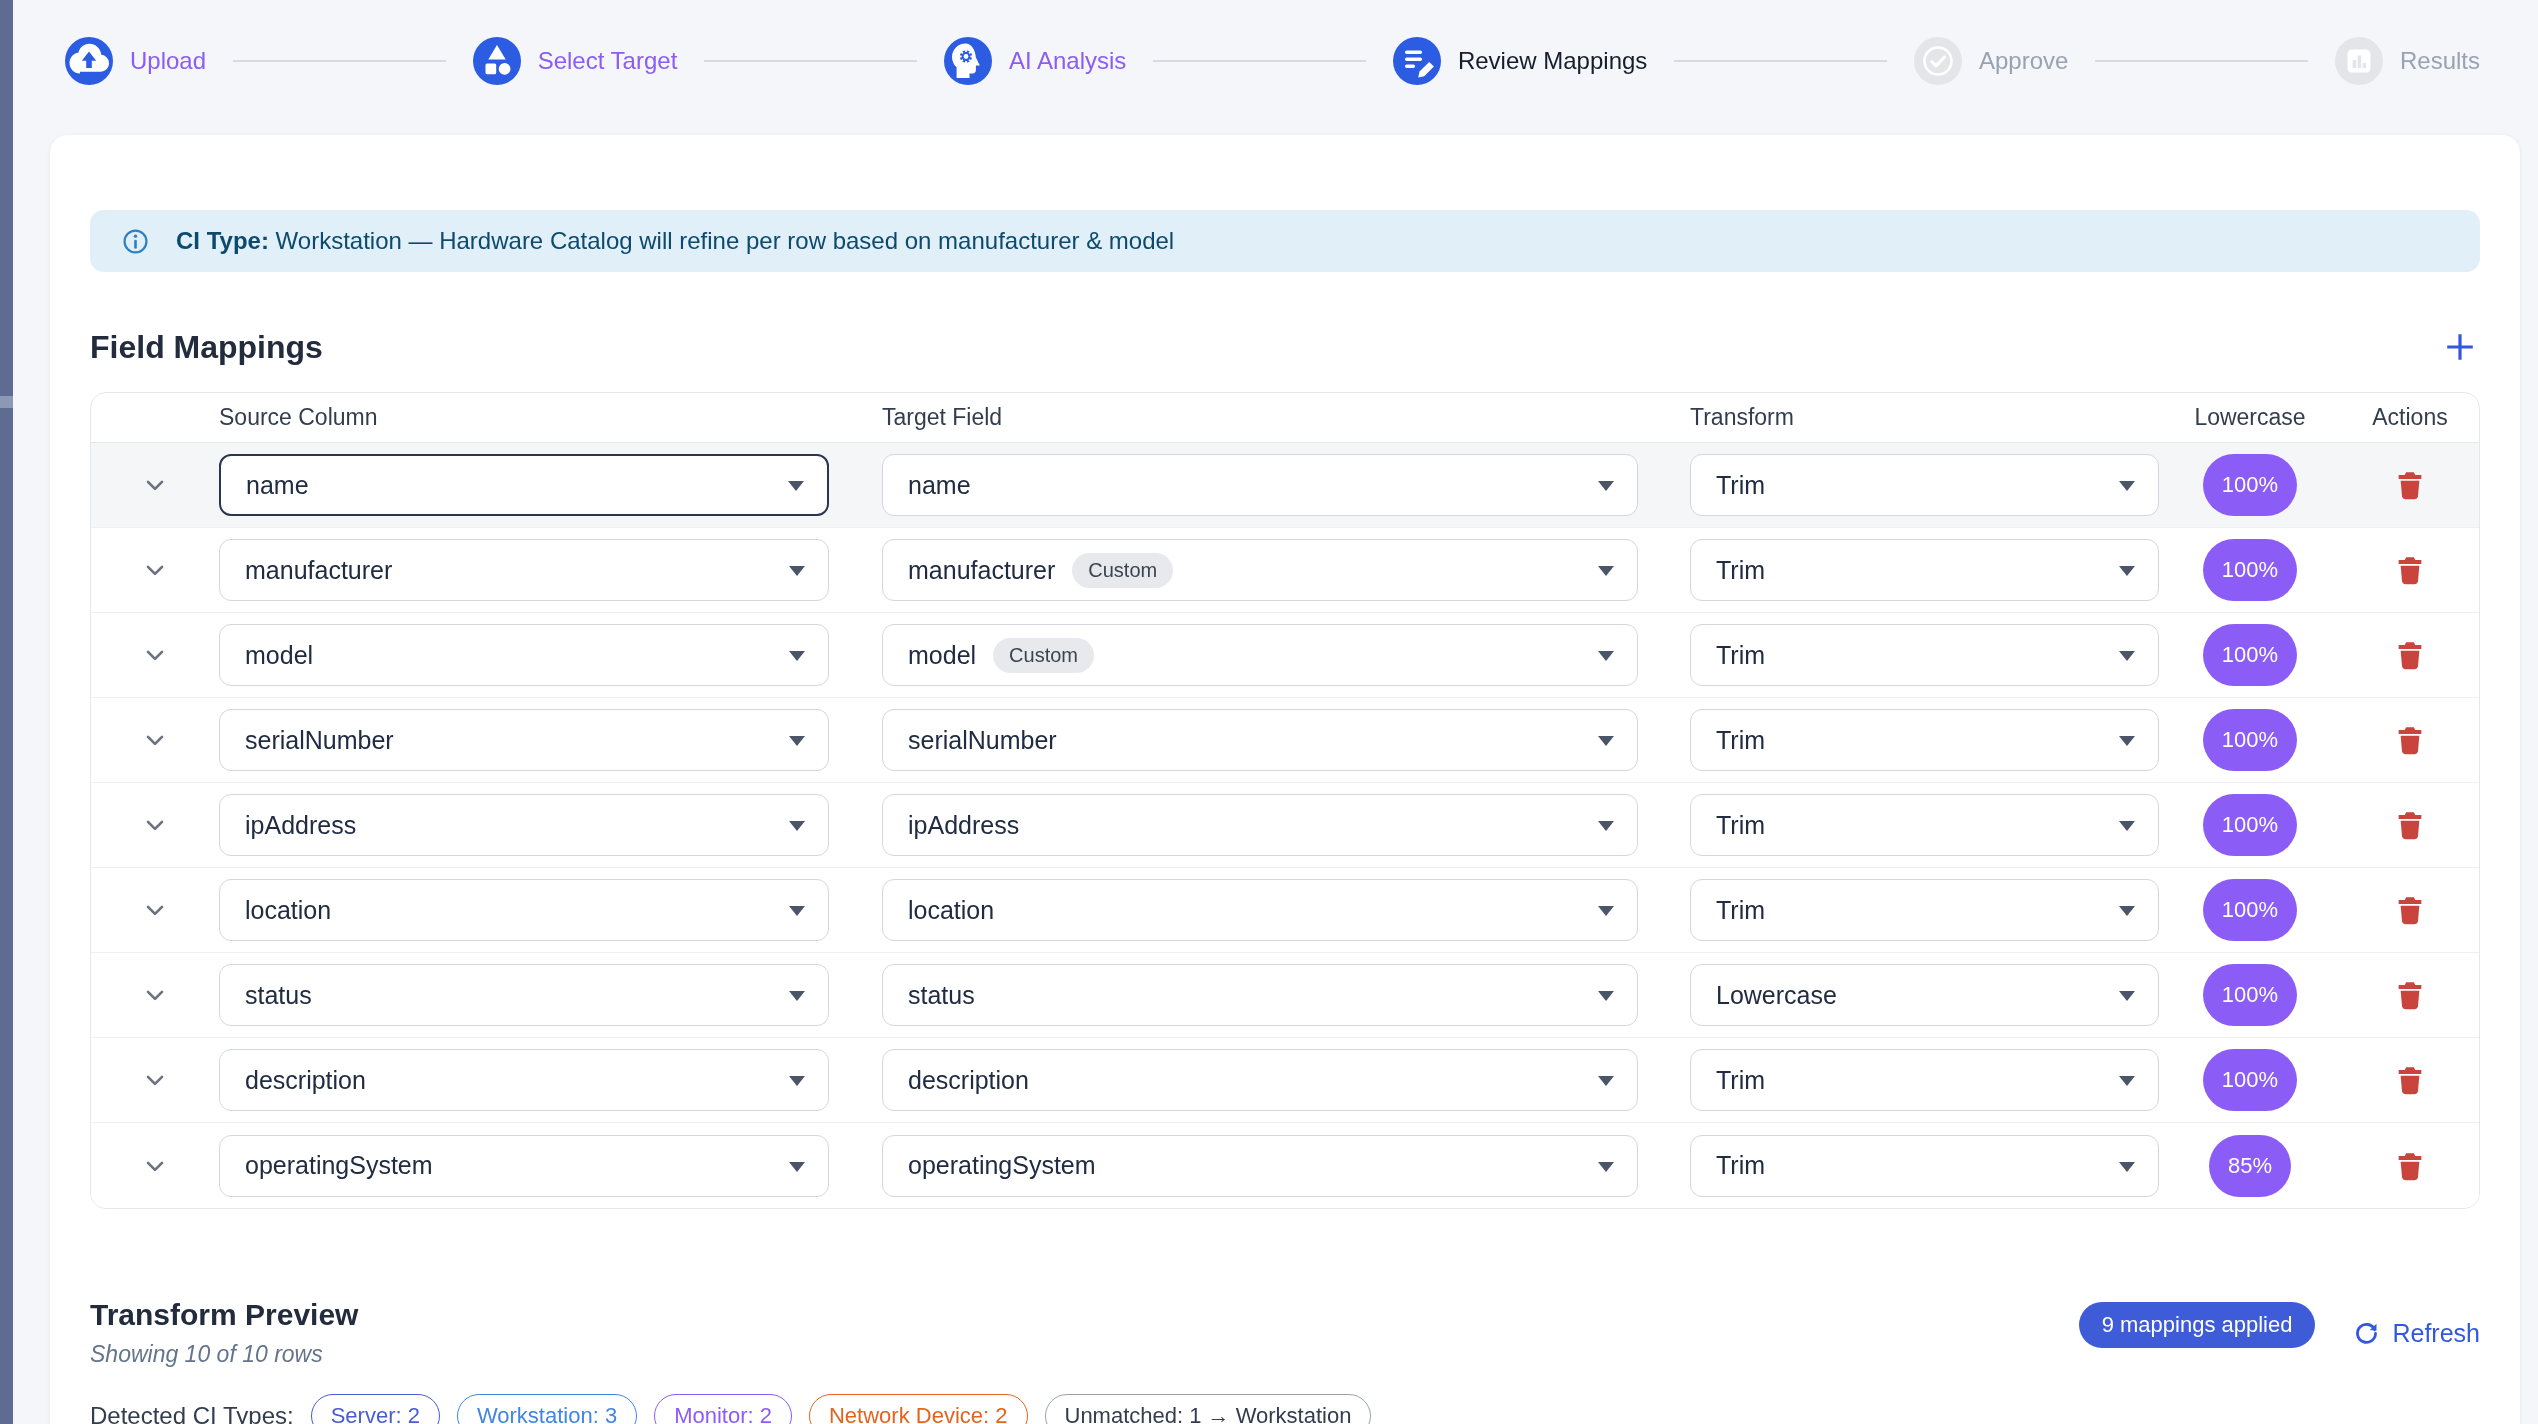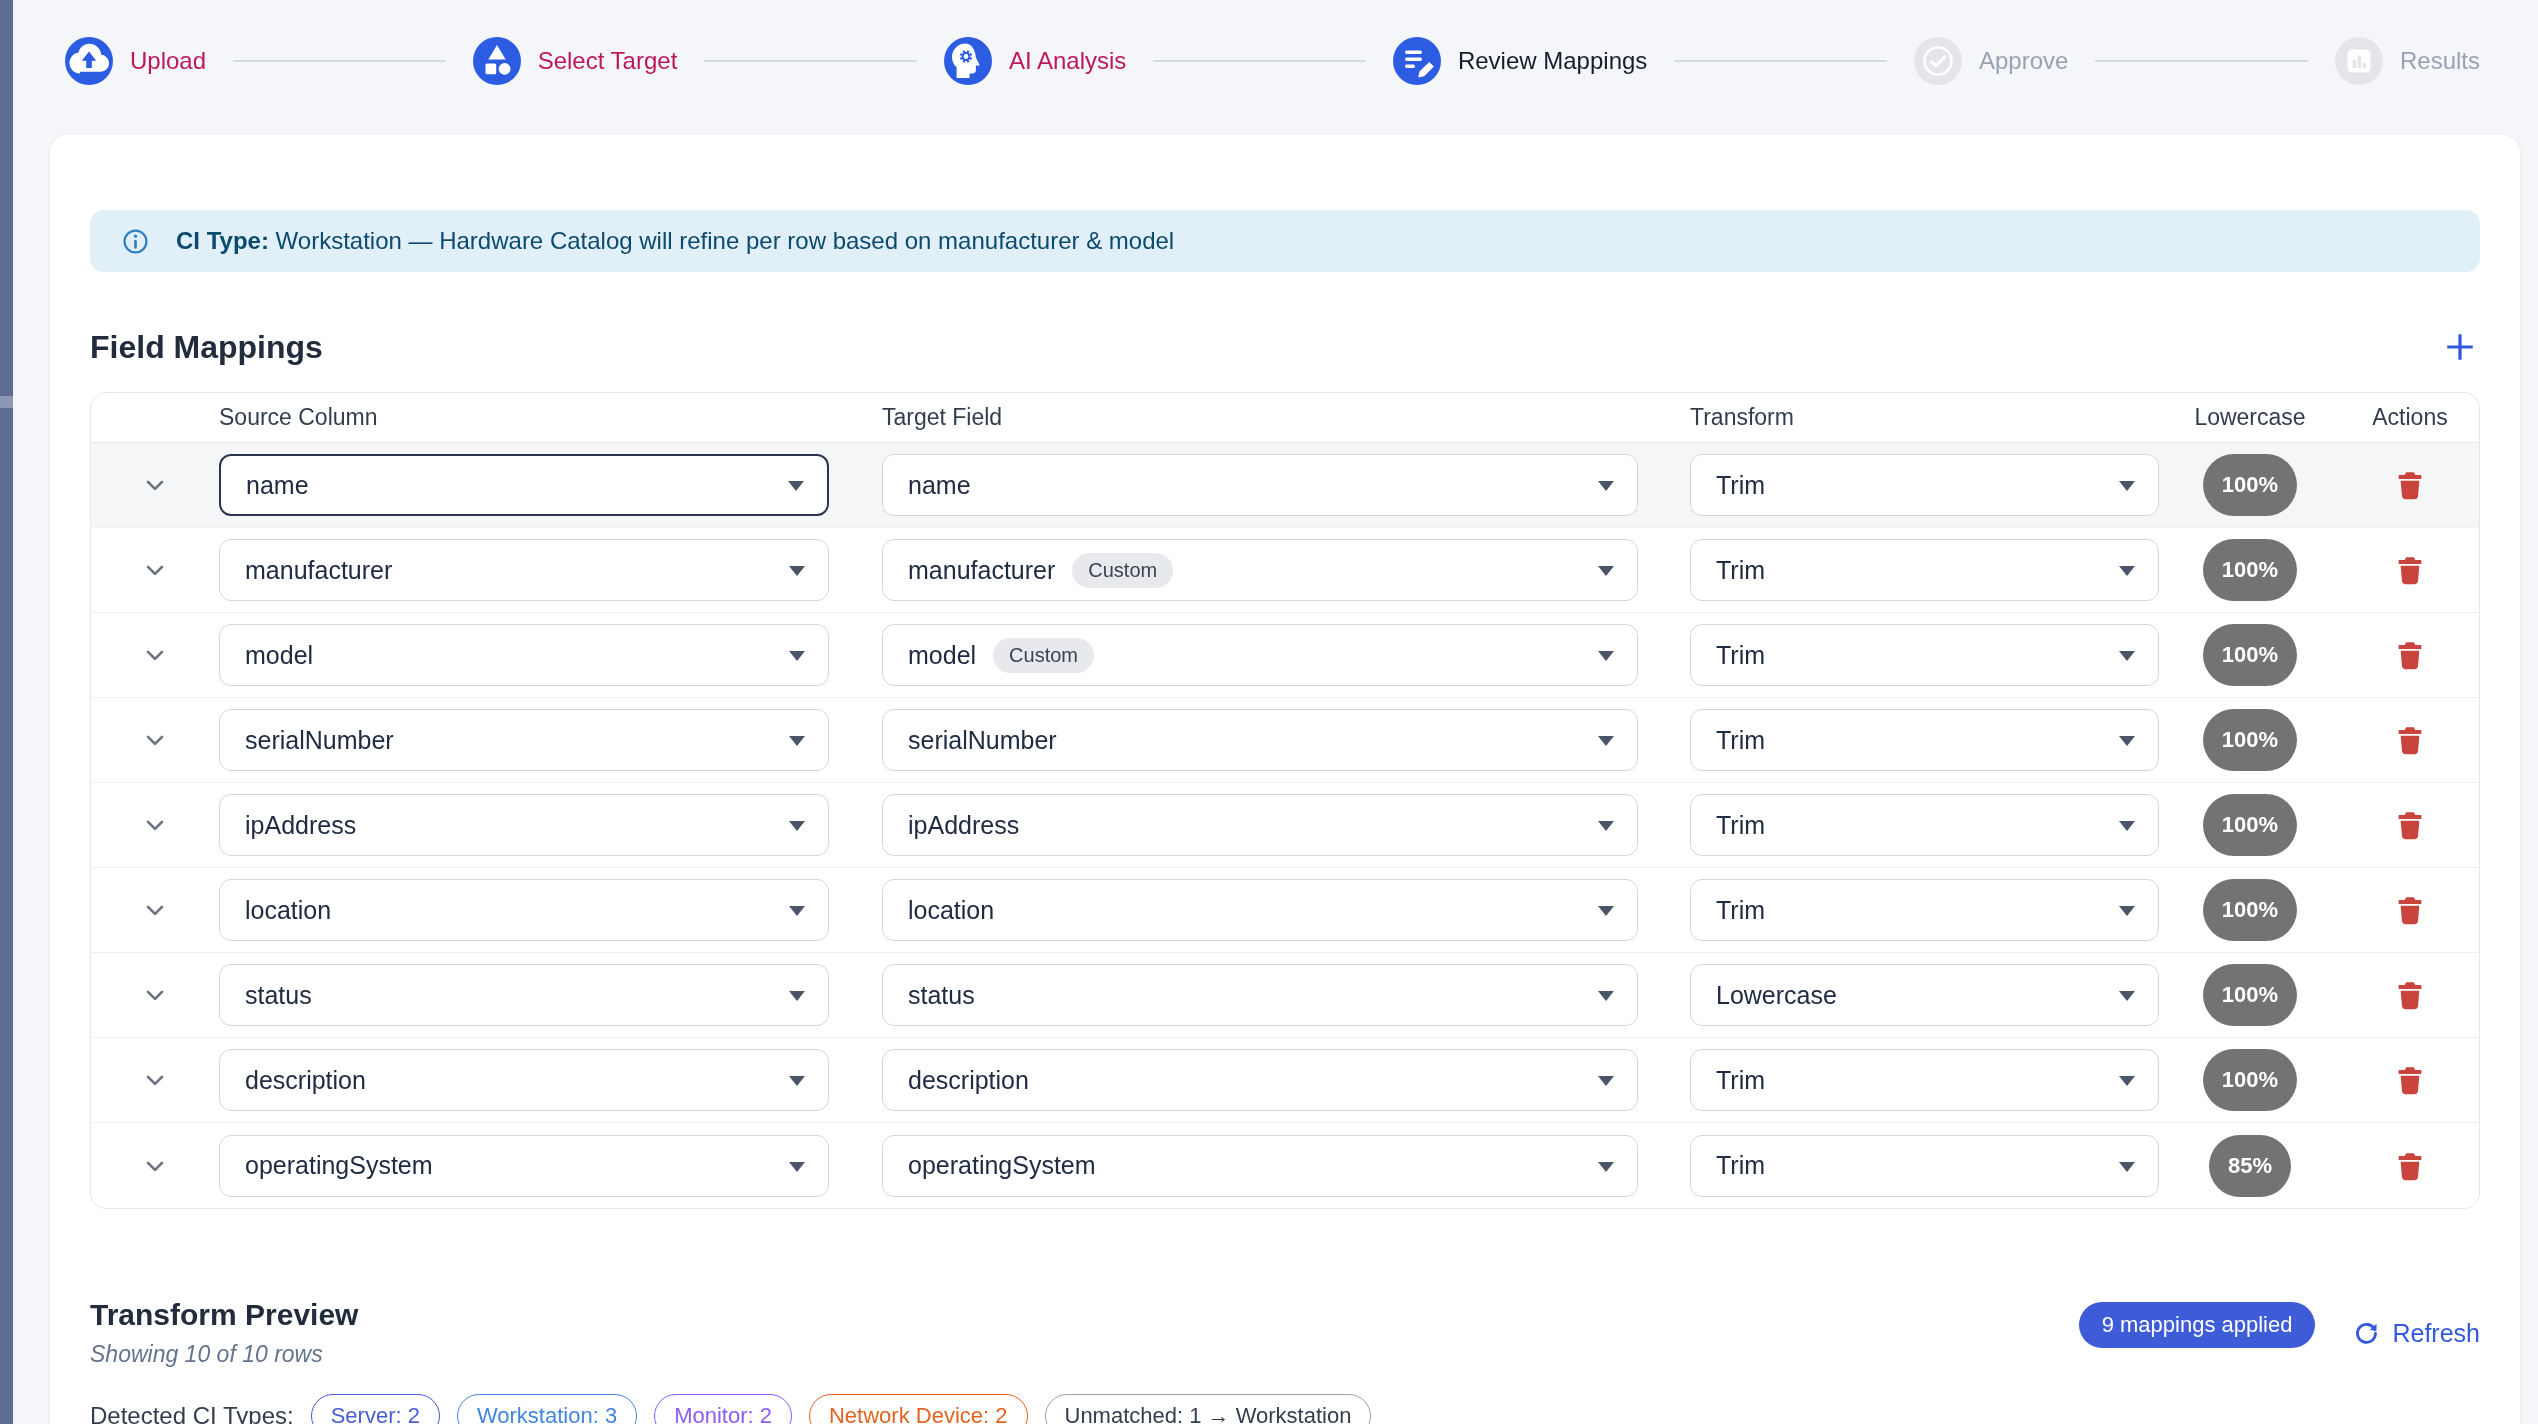--- a/index.html
+++ b/index.html
@@ -11,21 +11,21 @@
   .edge-strip { position:absolute; left:0; top:0; bottom:0; width:13px; background:#5e6c92; }
   .edge-strip .notch { position:absolute; left:0; top:396px; width:13px; height:12px; background:#8d98b4; }
 
   
   .stepper { position:absolute; left:13px; right:0; top:0; height:122px; display:flex; align-items:center; padding:0 58px 0 52px; }
   .step { display:flex; align-items:center; flex:none; cursor:default; }
   .step-icon { width:48px; height:48px; border-radius:50%; display:flex; align-items:center; justify-content:center; flex:none; }
   .step-icon svg { width:48px; height:48px; display:block; }
   .step-icon.done, .step-icon.active { background:#2c5ce2; }
   .step-icon.upcoming { background:#e3e5e9; }
-  .step-label { margin-left:17px; font-size:24px; color:#be185d; white-space:nowrap; }
+  .step-label { margin-left:17px; font-size:24px; color:#8b5cf6; white-space:nowrap; }
   .step-label.active { color:#161e2c; font-weight:500; }
   .step-label.upcoming { color:#98a2b3; }
   .connector { flex:1 1 auto; height:2px; background:#d6dbe3; margin:0 27px; }
 
   
   .card { position:absolute; left:50px; top:135px; width:2470px; height:1400px;
           background:#fff; border-radius:18px; box-shadow:0 1px 4px rgba(16,24,40,.07);
           padding:75px 40px 0 40px; }
 
   
@@ -57,21 +57,21 @@
 
   .select { position:relative; width:100%; height:62px; background:#fff; border:1.5px solid #d3d7dd;
             border-radius:12px; display:flex; align-items:center; padding:0 52px 0 25px; cursor:pointer; }
   .select.focused { border:2px solid #2a3550; }
   .sel-text { font-size:25px; color:#212c42; white-space:nowrap; overflow:hidden; }
   .sel-arrow { position:absolute; right:23px; top:50%; margin-top:-4px; width:0; height:0;
                border-left:8px solid transparent; border-right:8px solid transparent; border-top:10px solid #4a5568; }
   .badge-custom { margin-left:17px; background:#e7e9ec; color:#3a4452; font-size:20px;
                   padding:6px 16px; border-radius:999px; white-space:nowrap; }
 
-  .conf-badge { background:#737373; color:#fff; font-size:22px; font-weight:700;
+  .conf-badge { background:#8b5cf6; color:#fff; font-size:22px; font-weight:400;
                 padding:18px 19px; border-radius:999px; }
   .trash-btn { width:38px; height:40px; display:flex; align-items:center; justify-content:center; cursor:pointer; }
 
   
   .preview-head { margin-top:89px; display:flex; justify-content:space-between; align-items:flex-start; }
   .preview-sub { margin-top:9px; font-size:23px; color:#64748b;font-style:italic; }
   .preview-right { display:flex; align-items:flex-end; margin-top:4px; }
   .applied-pill { background:#3f5cd8; color:#fff; font-size:22px; padding:10px 23px; border-radius:999px; white-space:nowrap; }
   .refresh { display:flex; align-items:center; margin-left:38px; cursor:pointer; }
   .refresh svg { width:27px; height:27px; }

